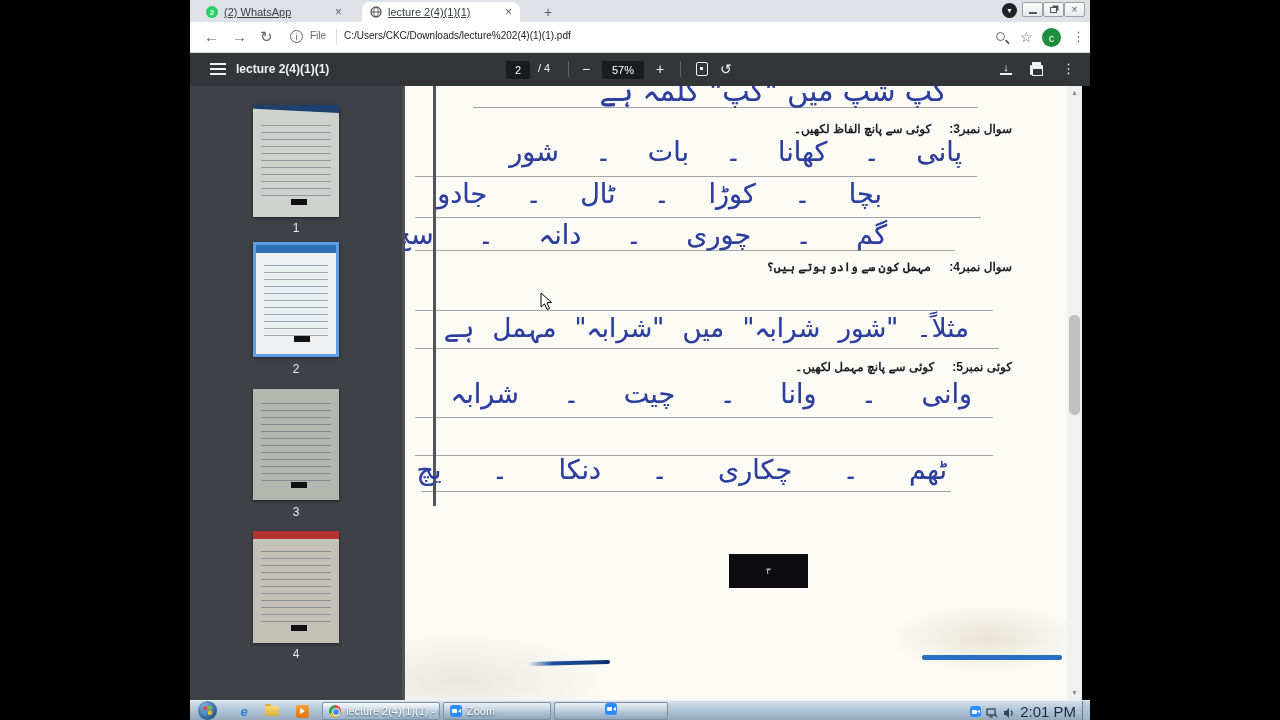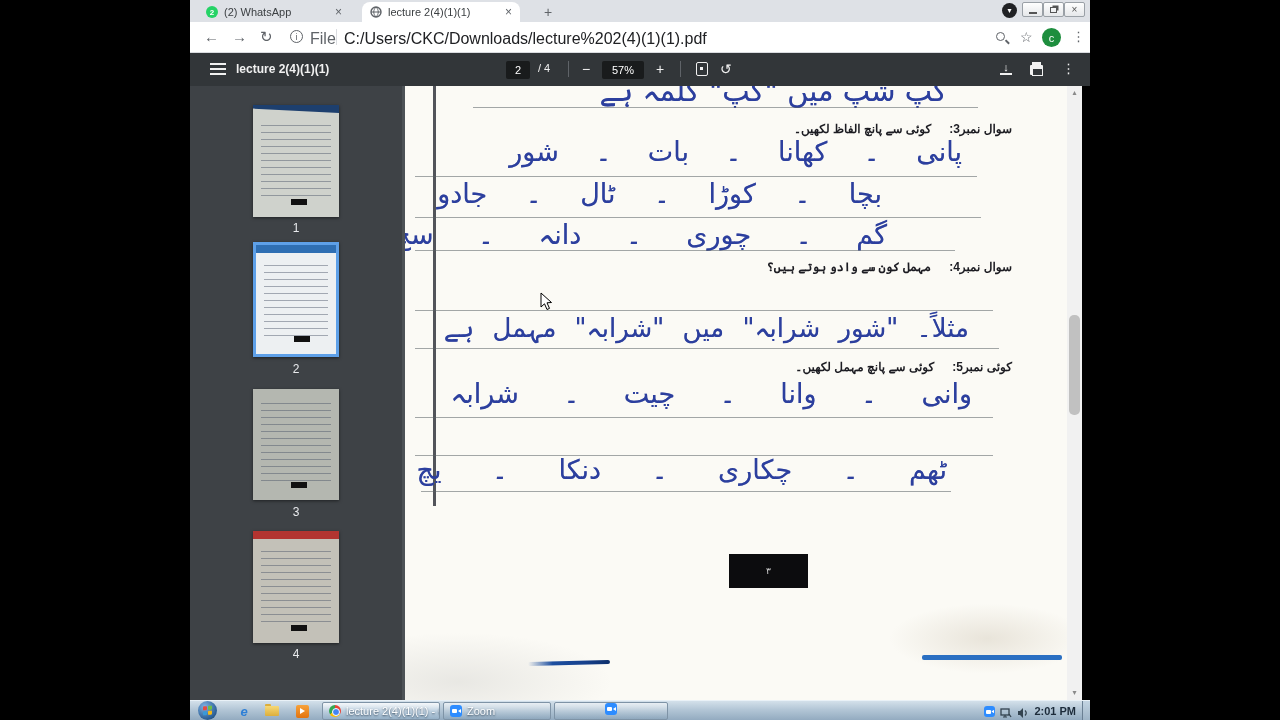--- a/index.html
+++ b/index.html
@@ -4,34 +4,34 @@
 <style>
   html,body{margin:0;padding:0;background:#000;}
   *{box-sizing:border-box;font-family:"Liberation Sans",sans-serif;}
   .stage{position:relative;width:1280px;height:720px;background:#000;overflow:hidden;}
   .window{position:absolute;left:190px;top:0;width:900px;height:720px;}
 
   
   .tabstrip{position:absolute;left:0;top:0;width:900px;height:22px;background:#dee1e6;}
   .tab{position:absolute;top:2px;height:20px;display:flex;align-items:center;gap:6px;padding:0 8px;font-size:11px;color:#3c4043;border-radius:8px 8px 0 0;}
   .tab.active{background:#fff;}
-  .tab-title{white-space:nowrap;overflow:hidden;text-overflow:ellipsis;flex:1;}
+  .tab-title{white-space:nowrap;overflow:hidden;text-overflow:ellipsis;flex:1;text-decoration:underline;}
   .tab-close{color:#5f6368;font-size:12px;line-height:1;}
   .favicon{width:12px;height:12px;border-radius:50%;flex:0 0 auto;display:flex;align-items:center;justify-content:center;}
   .wa{background:#25d366;color:#fff;font-size:8px;font-weight:bold;}
   .newtab{position:absolute;top:2px;width:20px;height:20px;display:flex;align-items:center;justify-content:center;color:#5f6368;font-size:14px;}
   .mediabtn{position:absolute;width:15px;height:15px;border-radius:50%;background:#202124;color:#fff;font-size:8px;display:flex;align-items:center;justify-content:center;}
   .winbtn{position:absolute;top:2px;width:21px;height:15px;border:1px solid #9aa0a6;background:linear-gradient(#fefefe,#e6e8ea);display:flex;align-items:center;justify-content:center;color:#555;font-size:10px;border-radius:2px;}
   .minbar{width:8px;height:2px;background:#555;margin-top:6px;}
   .restore-sq{width:7px;height:6px;border:1px solid #555;box-shadow:2px -2px 0 -0.5px #555;}
 
   
   .addressbar{position:absolute;left:0;top:22px;width:900px;height:31px;background:#fff;border-bottom:1px solid #dadce0;}
   .navico{position:absolute;top:5px;color:#5f6368;font-size:15px;line-height:20px;}
-  .urltext{position:absolute;top:8px;font-size:16px;color:#202124;white-space:nowrap;}
+  .urltext{position:absolute;top:8px;font-size:10px;color:#202124;white-space:nowrap;}
   .infoi{position:absolute;top:8px;width:13px;height:13px;border:1px solid #5f6368;border-radius:50%;color:#5f6368;font-size:9px;display:flex;align-items:center;justify-content:center;}
   .sep{position:absolute;top:7px;width:1px;height:16px;background:#dadce0;}
   .mag{position:absolute;width:9px;height:9px;border:1.5px solid #5f6368;border-radius:50%;}
   .mag::after{content:"";position:absolute;left:8px;top:8px;width:5px;height:1.5px;background:#5f6368;transform:rotate(45deg);}
   .avatar{position:absolute;width:19px;height:19px;border-radius:50%;background:#1e8e3e;color:#fff;font-size:11px;display:flex;align-items:center;justify-content:center;}
 
   
   .pdfbar{position:absolute;left:0;top:53px;width:900px;height:33px;background:#323639;color:#f1f1f1;}
   .hamb{position:absolute;left:20px;top:10px;width:16px;height:12px;display:flex;flex-direction:column;justify-content:space-between;}
   .hamb i{height:2px;background:#f1f1f1;display:block;}
@@ -88,21 +88,21 @@
   .mediaq i{width:0;height:0;border-left:5px solid #fff;border-top:3px solid transparent;border-bottom:3px solid transparent;}
   .tbtn{position:absolute;top:1px;height:18px;border:1px solid #7e93a6;border-radius:2px;background:linear-gradient(180deg,rgba(255,255,255,.55),rgba(255,255,255,.15) 50%,rgba(120,150,175,.25));display:flex;align-items:center;gap:5px;padding:0 6px;font-size:11px;color:#fdfeff;text-shadow:0 1px 2px rgba(20,40,60,.8);white-space:nowrap;overflow:hidden;}
   .tbtn.active{background:linear-gradient(180deg,rgba(255,255,255,.8),rgba(220,235,248,.35) 50%,rgba(150,180,205,.45));}
   .chromeico{width:12px;height:12px;border-radius:50%;background:conic-gradient(#ea4335 0 120deg,#fbbc05 120deg 240deg,#34a853 240deg 360deg);position:relative;flex:0 0 auto;}
   .chromeico::after{content:"";position:absolute;left:3px;top:3px;width:6px;height:6px;border-radius:50%;background:#4285f4;border:1px solid #fff;}
   .zoomico{width:12px;height:12px;border-radius:3px;background:#2d8cff;position:relative;flex:0 0 auto;}
   .zoomico::after{content:"";position:absolute;left:2px;top:4px;width:5px;height:4px;background:#fff;border-radius:1px;}
   .zoomico::before{content:"";position:absolute;right:1px;top:4px;width:3px;height:4px;background:#fff;clip-path:polygon(0 50%,100% 0,100% 100%);}
   .tray{position:absolute;right:8px;top:0;height:20px;display:flex;align-items:center;gap:5px;}
   .trayico{width:12px;height:12px;flex:0 0 auto;}
-  .traytime{font-size:11px;color:#1c2b3a;font-weight:bold;}
+  .traytime{font-size:15px;color:#1c2b3a;}
   .showdesk{position:absolute;right:0;top:0;width:8px;height:20px;border-left:1px solid #6a7f93;background:linear-gradient(180deg,#c3d4e2,#9db3c6);}
 </style>
 </head>
 <body>
 
 <div class="stage">
  <div class="window">
 
   <div class="tabstrip">
     <div class="tab" style="left:8px;width:152px;">

